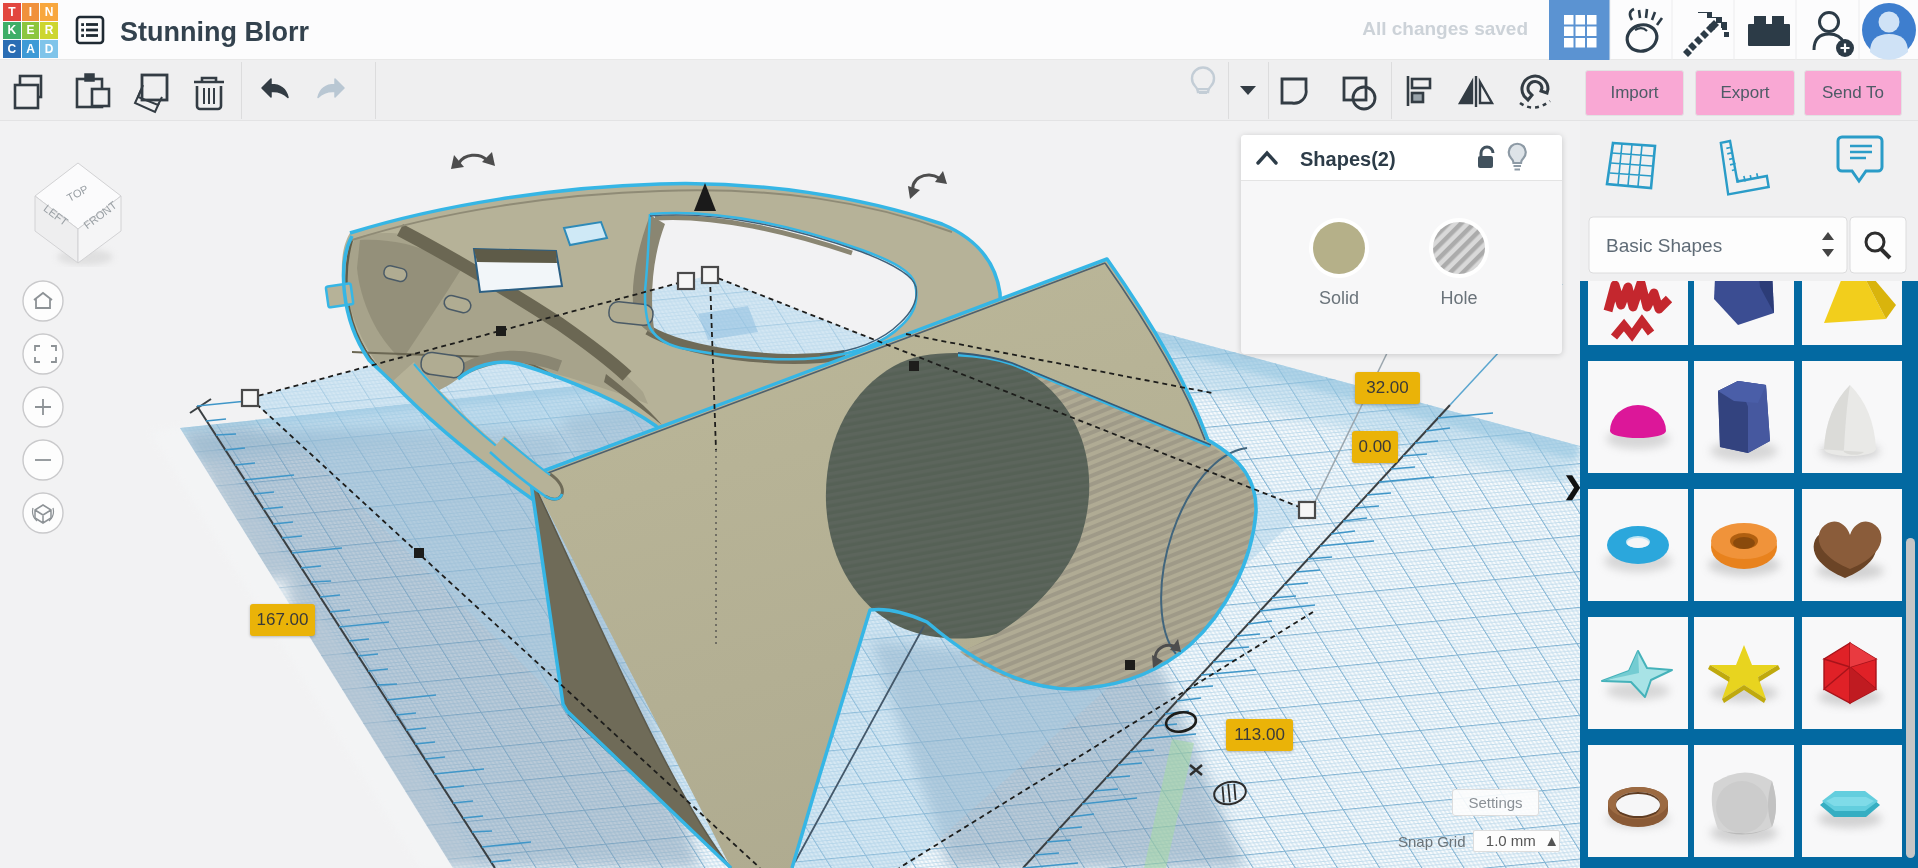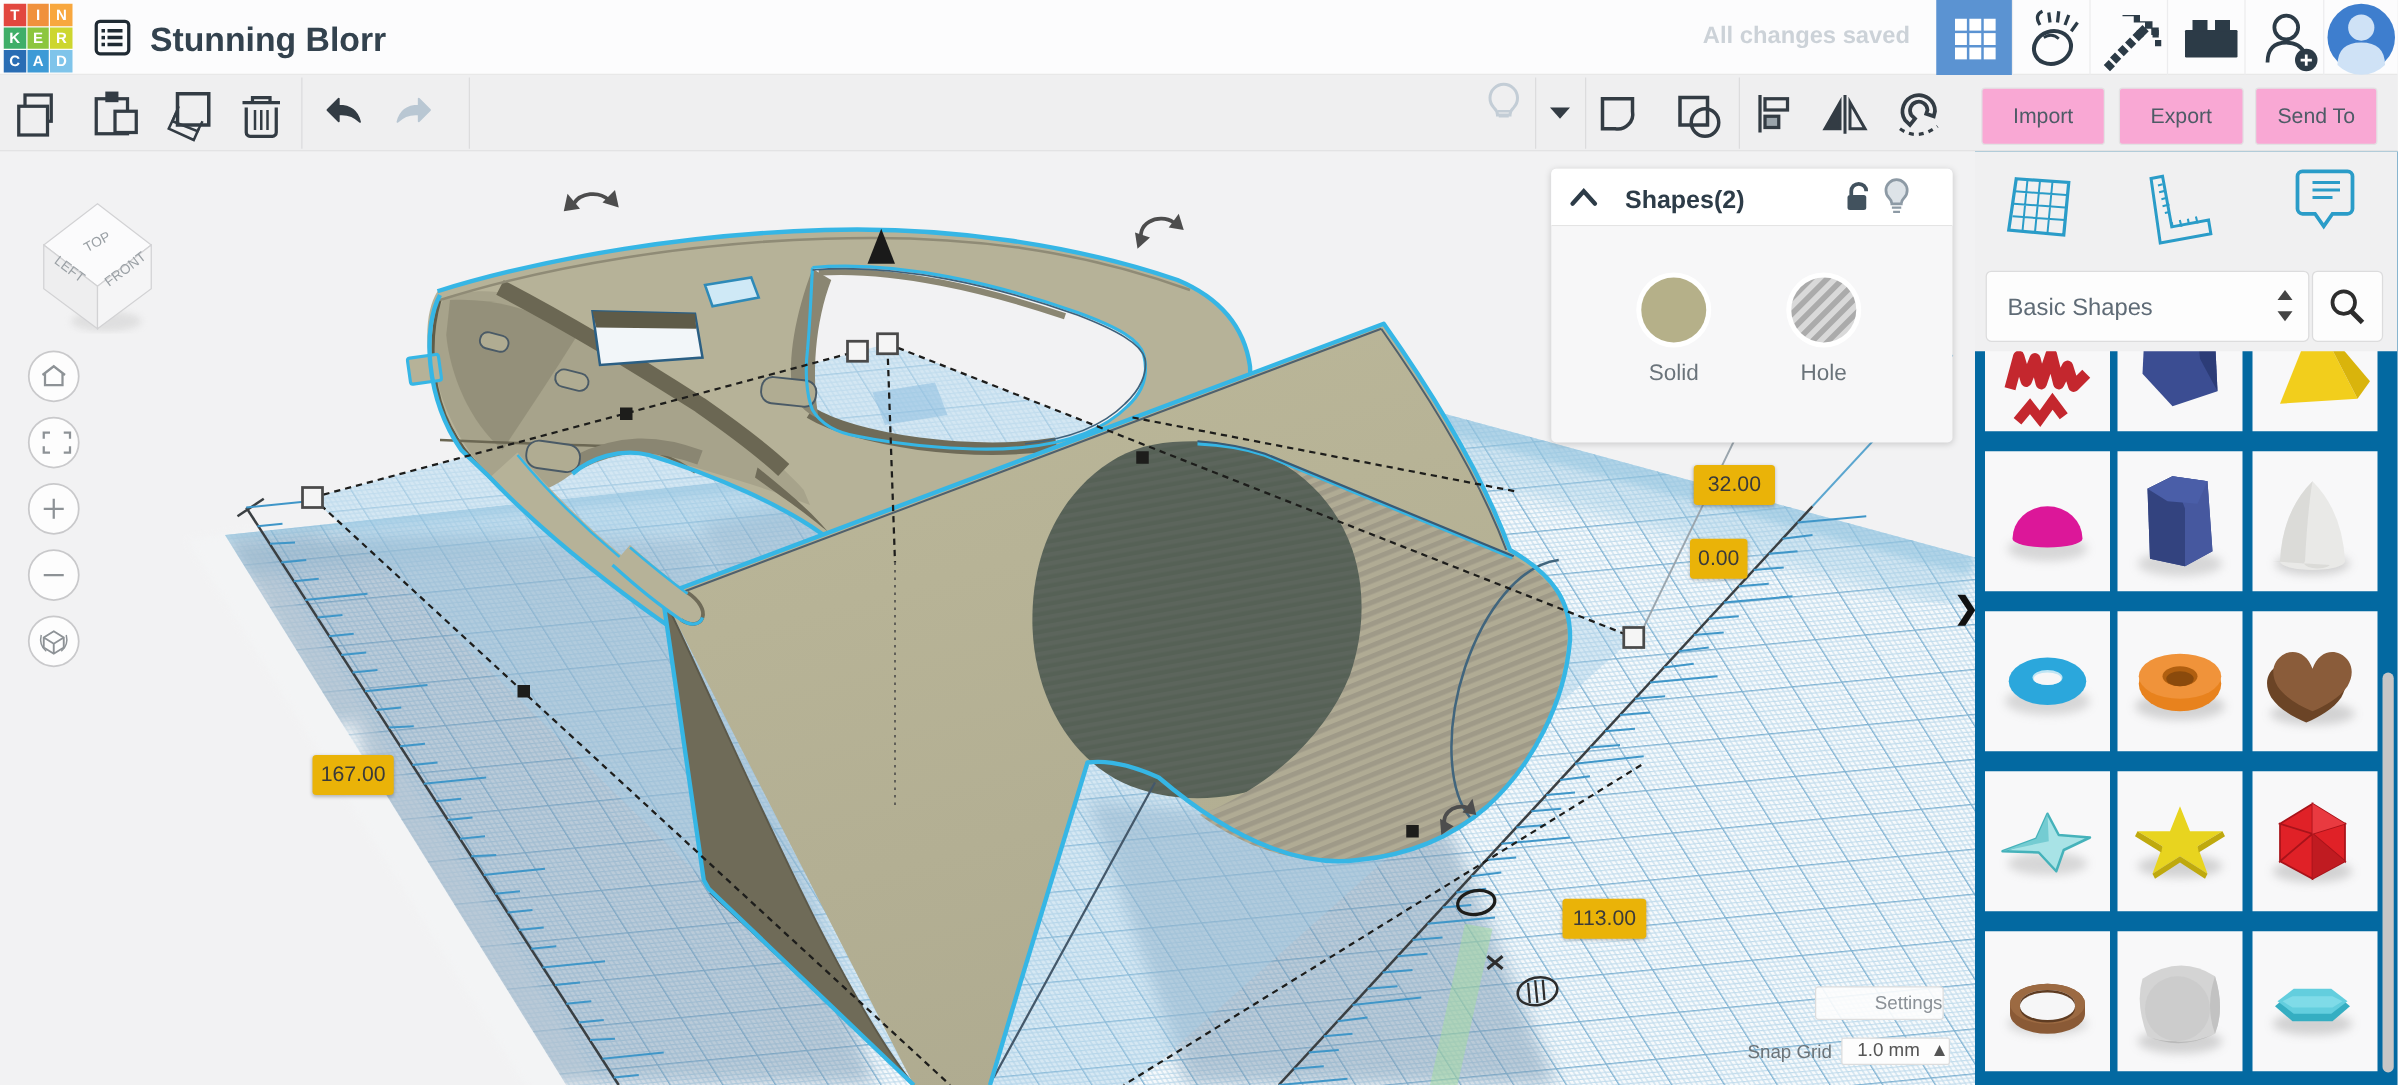--- a/index.html
+++ b/index.html
@@ -11,21 +11,21 @@
 #allsaved { position:absolute; right:390px; top:18px; font-size:19px; color:#ccd2d8; font-weight:bold;margin-left:28px; }
 #toolbar { position:absolute; left:0; top:60px; width:1918px; height:61px; background:#efeff0; border-bottom:1px solid #e3e3e4; z-index:30; }
 .tsep { position:absolute; top:2px; height:57px; width:1px; background:#dcdcdd; }
 .tbtn { position:absolute; top:10px; height:46px; background:#f9a8d4; border:1px solid #e2e2e3; border-radius:3px; font-size:17px; color:#4e5b66; text-align:center; line-height:44px; }
 #viewport { position:absolute; left:0; top:121px; width:1580px; height:747px; background:#f2f2f3; overflow:hidden; }
 #sidebar { position:absolute; left:1580px; top:121px; width:338px; height:747px; background:#0369a1; overflow:hidden; z-index:20; }
 .cell { position:absolute; width:100px; height:112px; background:#f8f8f9; }
 #shapespanel { position:absolute; left:1241px; top:135px; width:321px; height:219px; background:#f7f7f8; border-radius:4px; box-shadow:0 1px 6px rgba(0,0,0,0.18); z-index:25; }
 #shapespanel .hdr { position:absolute; left:0; top:0; width:100%; height:46px; background:#fff; border-radius:4px 4px 0 0; border-bottom:1px solid #e4e4e4; }
 #viewcube { position:absolute; left:27px; top:157px; width:100px; height:110px; z-index:10; }
-#settingsbtn { position:absolute; left:1452px; top:789px; width:103px; height:27px; background:rgba(253,253,253,0.9); border:1px solid #ddd; border-radius:3px; font-size:15px; color:#8a9096; text-align:right; line-height:25px; z-index:12; }
+#settingsbtn { position:absolute; left:1452px; top:789px; width:87px; height:27px; background:rgba(253,253,253,0.9); border:1px solid #ddd; border-radius:3px; font-size:15px; color:#8a9096; text-align:center; line-height:25px; z-index:12; }
 #snapgrid { position:absolute; left:1398px; top:833px; z-index:12; font-size:15px; color:#6b7378; }
 #snapdd { position:absolute; left:1473px; top:830px; width:87px; height:22px; background:#fdfdfd; border:1px solid #ddd; border-radius:2px; font-size:15px; color:#555; text-align:right; line-height:20px; }
 .dimlabel { position:absolute; background:#eab308; border-radius:3px; box-shadow:0 1px 3px rgba(0,0,0,0.25); font-size:17px; color:#3a3a3a; text-align:center; z-index:14; }
 #collapse { position:absolute; left:1563px; top:472px; font-size:24px; color:#111; z-index:13; font-weight:bold;}
 </style>
 </head>
 <body>
 <div id="topbar">
   <div id="logo">
     <div style="background:#e2473f">T</div>
@@ -467,21 +467,21 @@
       </g>
   </g>
 </svg>
 <div id="collapse">❯</div>
 <div id="settingsbtn">Settings</div>
 <div id="snapgrid">Snap Grid</div>
 <div id="snapdd">1.0 mm &nbsp;▲</div>
 <div class="dimlabel" style="left:250px;top:604px;width:65px;height:32px;line-height:32px;">167.00</div>
 <div class="dimlabel" style="left:1355px;top:372px;width:65px;height:32px;line-height:32px;">32.00</div>
 <div class="dimlabel" style="left:1352px;top:431px;width:46px;height:32px;line-height:32px;">0.00</div>
-<div class="dimlabel" style="left:1226px;top:719px;width:67px;height:32px;line-height:32px;margin-left:24px;">113.00</div>
+<div class="dimlabel" style="left:1226px;top:719px;width:67px;height:32px;line-height:32px;">113.00</div>
 <div id="shapespanel">
   <div class="hdr"></div>
   <svg style="position:absolute;left:0;top:0" width="321" height="219" viewBox="0 0 321 219">
     <path d="M17,28 l9,-10 9,10" fill="none" stroke="#2d3c48" stroke-width="3.4" stroke-linecap="round"></path>
     <text x="59" y="31" font-size="20" font-weight="bold" fill="#2d3c48" font-family="Liberation Sans, sans-serif">Shapes(2)</text>
 
     <g transform="translate(236,11)">
       <path d="M4,10 v-3 a6,6 0 0 1 12,0" fill="none" stroke="#42525e" stroke-width="3"></path>
       <rect x="1" y="10" width="15" height="12" rx="2" fill="#42525e"></rect>
     </g>

